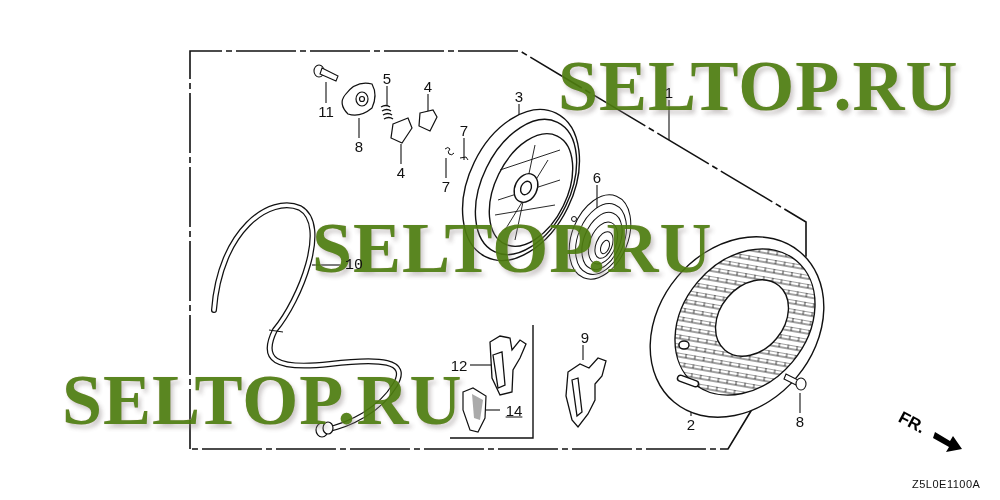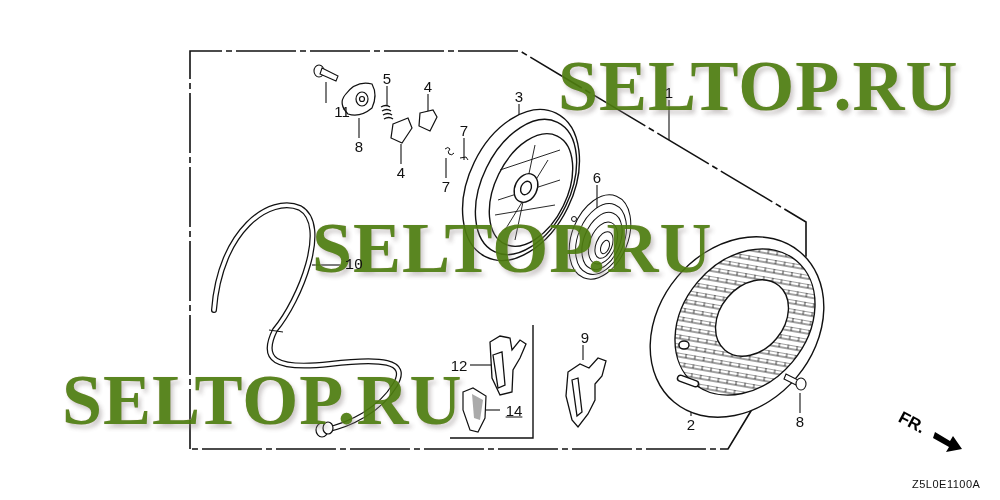--- a/index.html
+++ b/index.html
@@ -167,20 +167,20 @@
   <span class="callout" style="left:519px;top:96px;">3</span>
   <span class="callout" style="left:428px;top:86px;">4</span>
   <span class="callout" style="left:401px;top:172px;">4</span>
   <span class="callout" style="left:387px;top:78px;">5</span>
   <span class="callout" style="left:597px;top:177px;">6</span>
   <span class="callout" style="left:464px;top:130px;">7</span>
   <span class="callout" style="left:446px;top:186px;">7</span>
   <span class="callout" style="left:359px;top:146px;">8</span>
   <span class="callout" style="left:585px;top:337px;">9</span>
   <span class="callout" style="left:354px;top:265px;font-family:Liberation Mono, monospace;">10</span>
-  <span class="callout" style="left:342px;top:111px;">11</span>
+  <span class="callout" style="left:326px;top:111px;">11</span>
   <span class="callout" style="left:800px;top:421px;">8</span>
   <span class="callout" style="left:459px;top:365px;">12</span>
   <span class="callout" style="left:514px;top:410px;text-decoration:underline;">14</span>
 
   <span class="fr-label">FR.</span>
   <span class="diagram-code">Z5L0E1100A</span>
 </div>
 
 </body></html>

